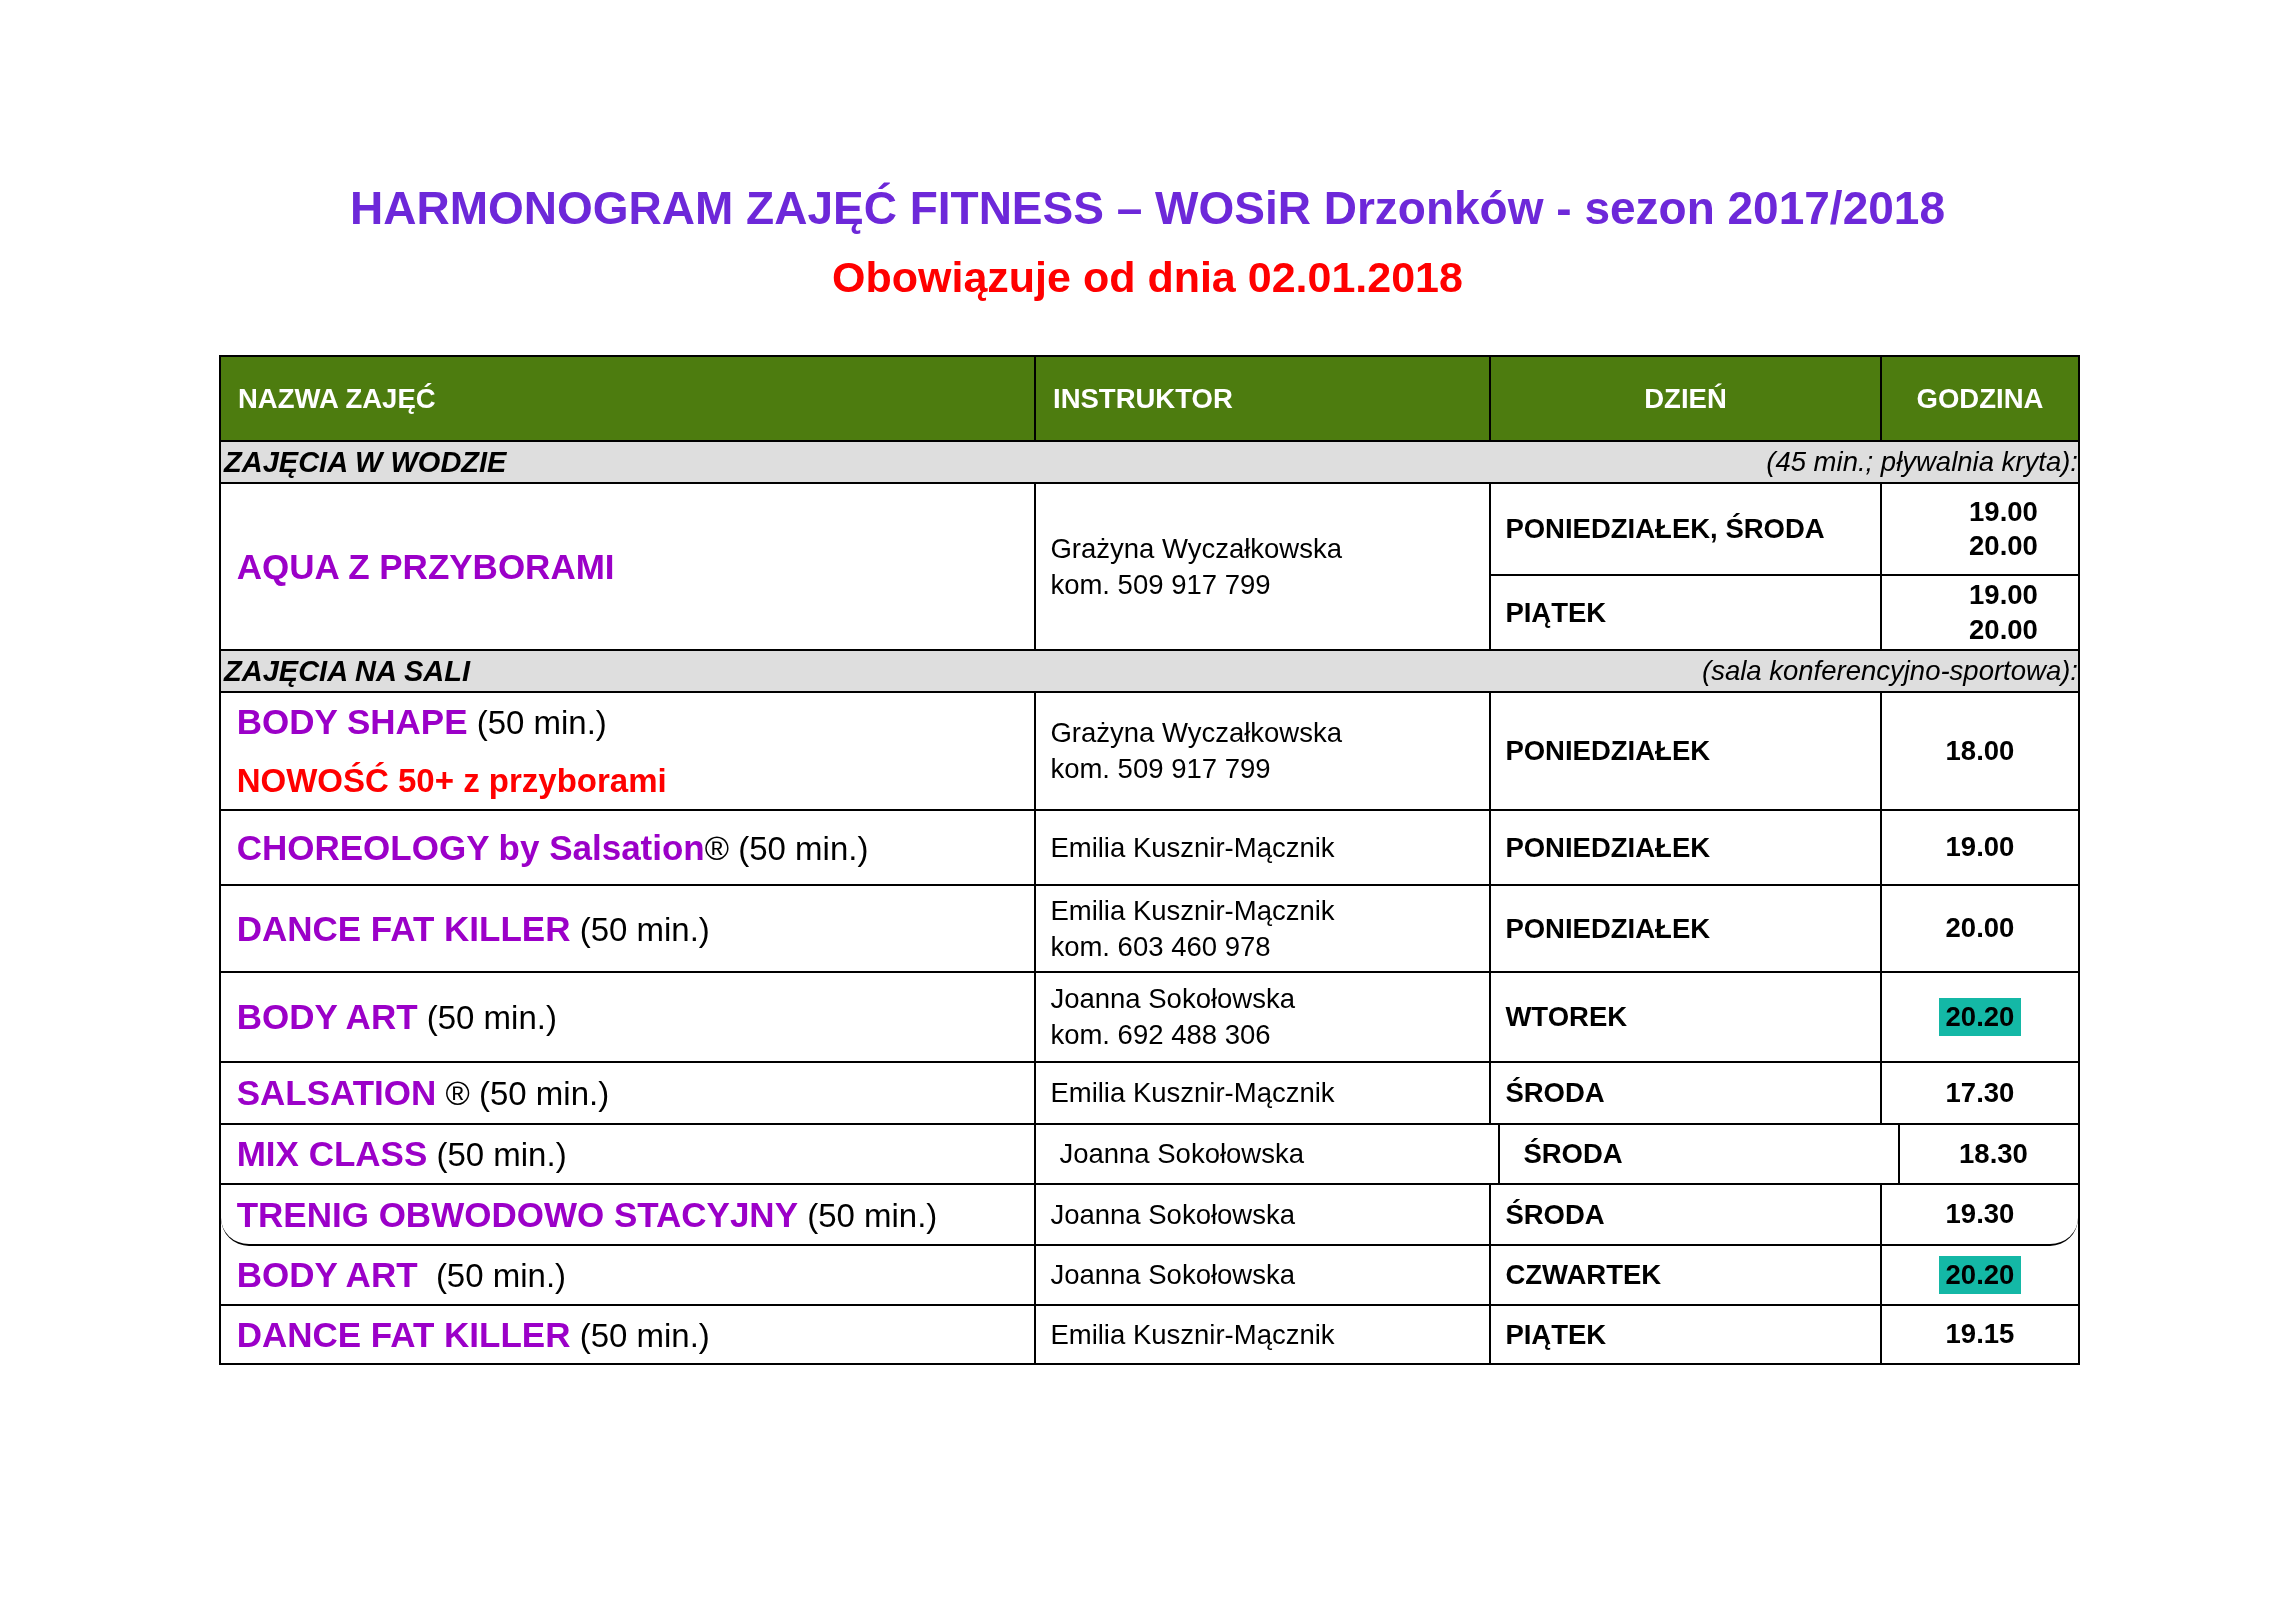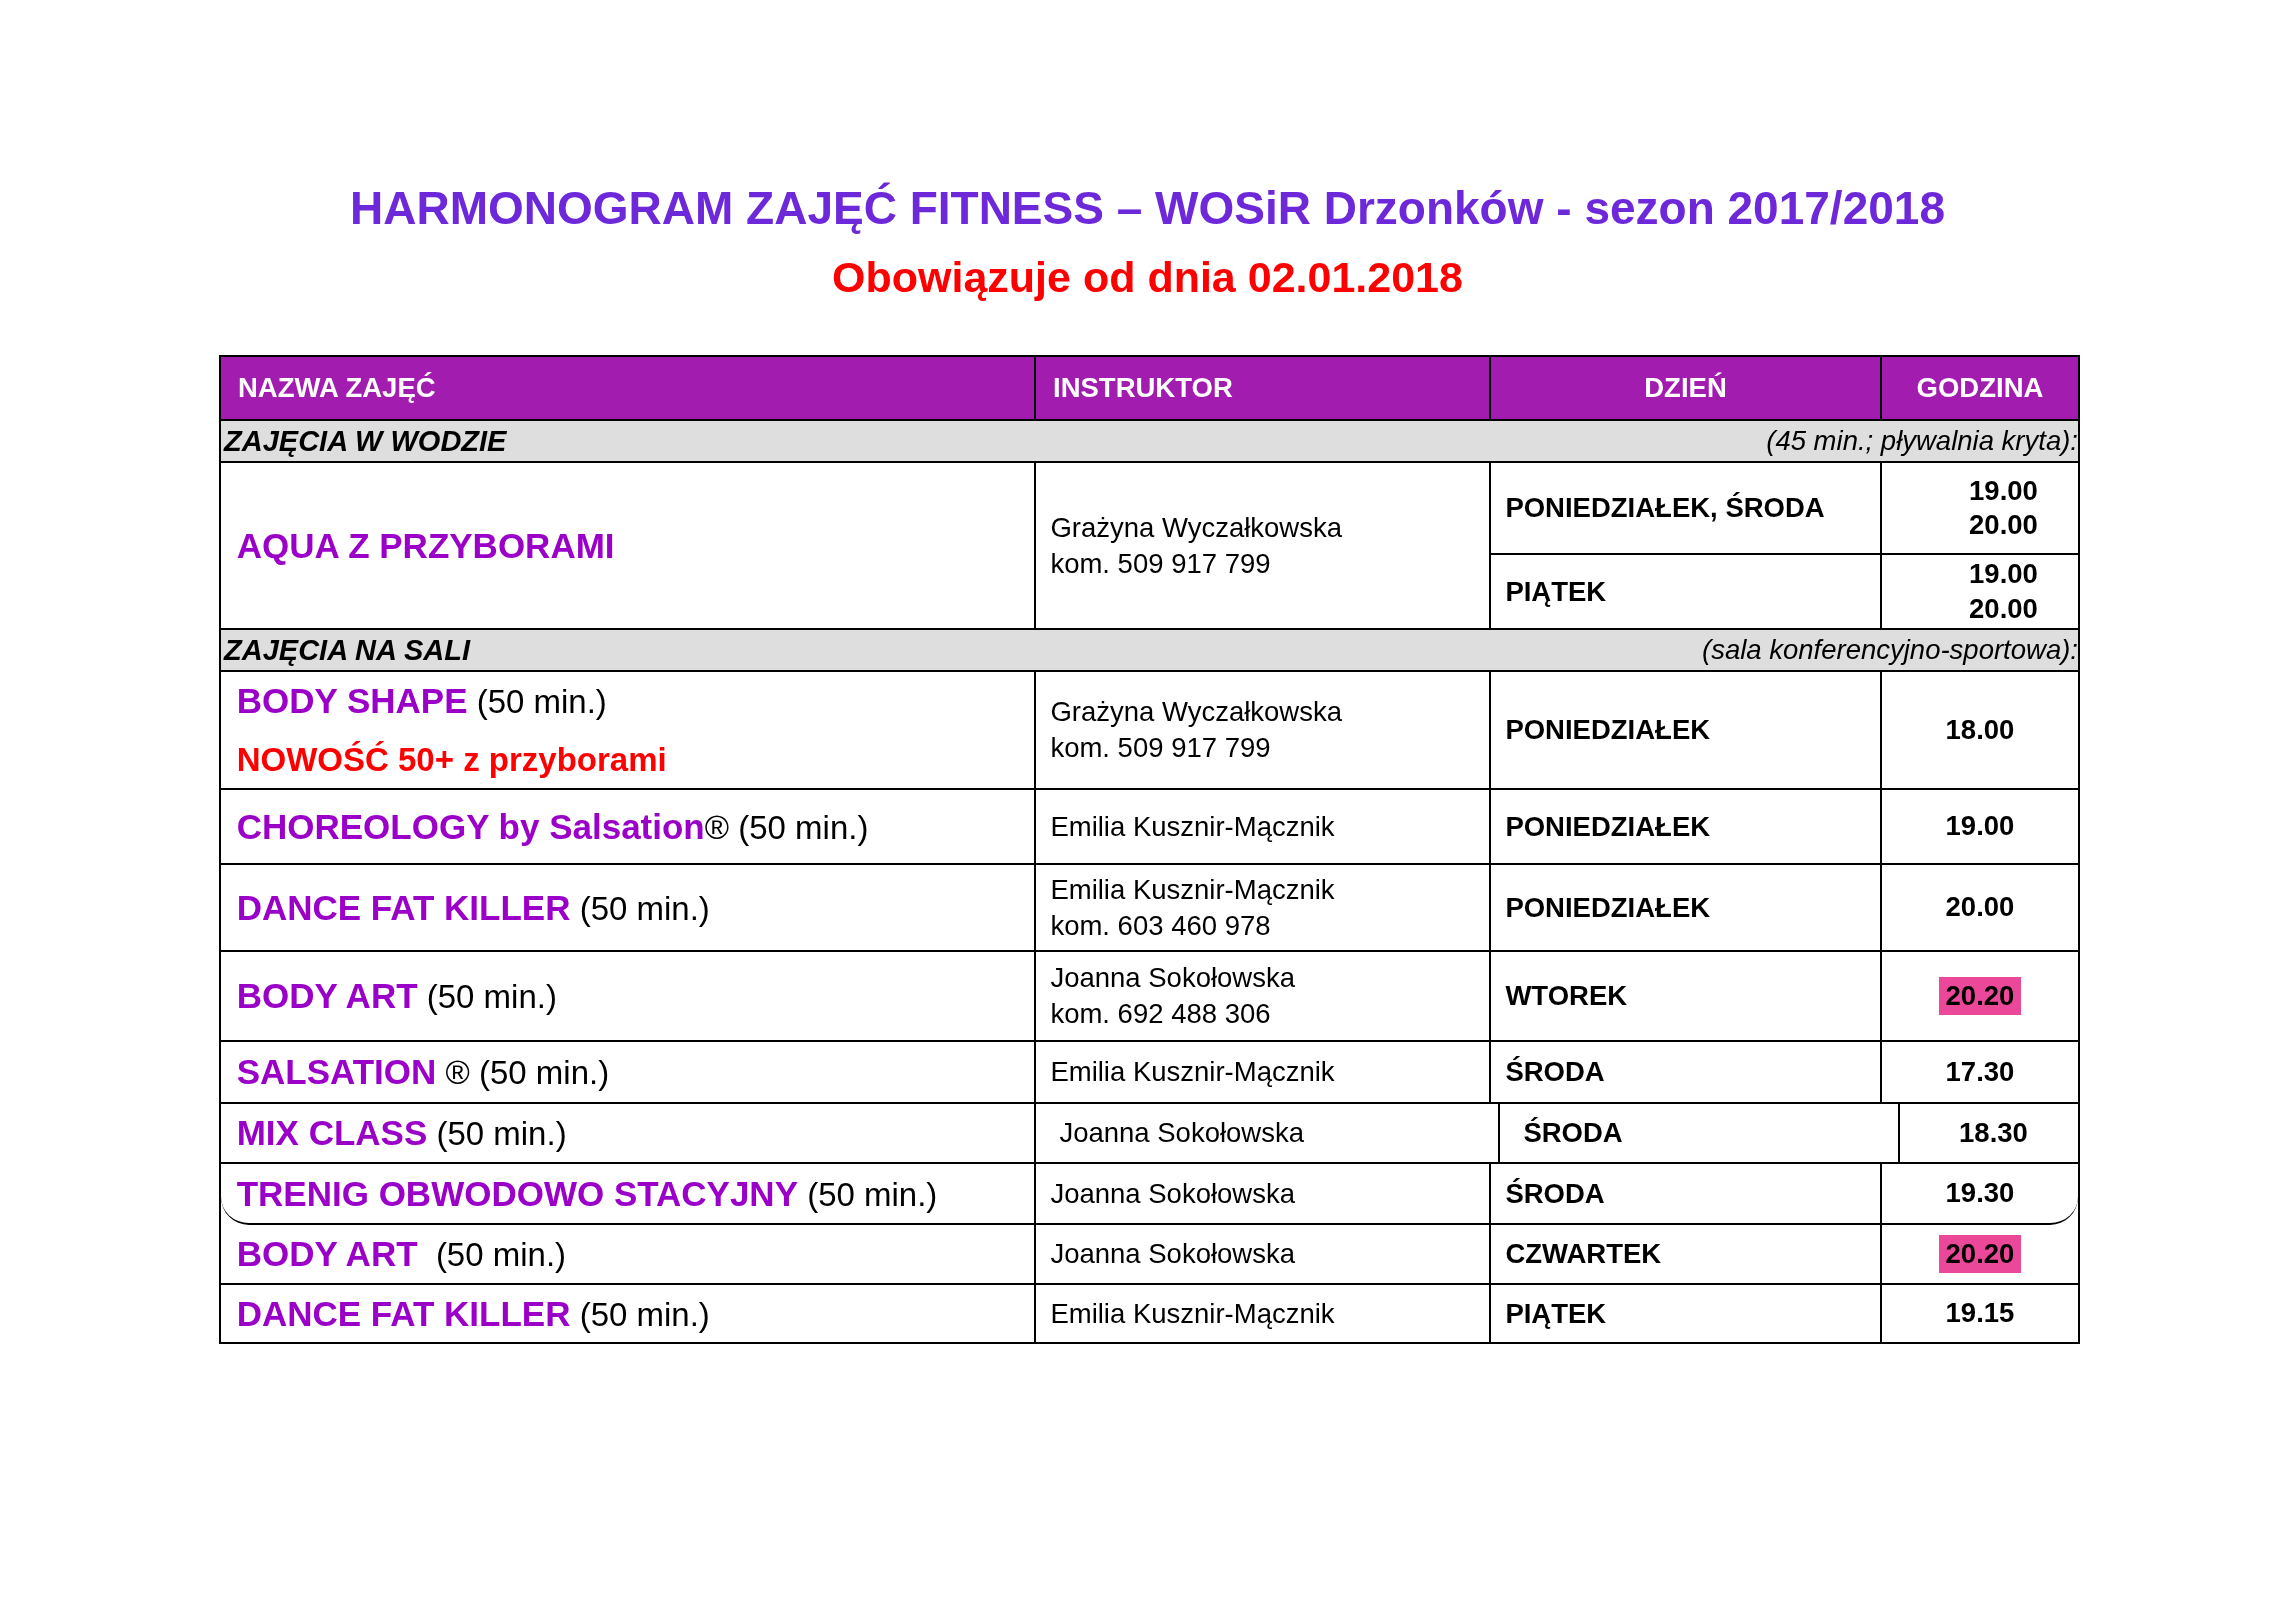--- a/index.html
+++ b/index.html
@@ -23,21 +23,21 @@
     border:2px solid #000; box-sizing:border-box; background:#fff;
   }
   .row, .thead, .aqua-row { display:flex; box-sizing:border-box; }
   .c { box-sizing:border-box; }
   .c1 { width:815px; border-right:2px solid #000; }
   .c2 { width:455px;  border-right:2px solid #000; }
   .c3 { width:391px;  border-right:2px solid #000; }
   .c4 { flex:1; }
 
   
-  .thead { height:64px; border-bottom:2.6px solid #000; background:#a21caf; }
+  .thead { height:85px; border-bottom:2.6px solid #000; background:#4d7c0f; }
   .th { display:flex; align-items:center; color:#fff; font-weight:bold; font-size:27.5px; }
   .th.left { padding-left:17px; justify-content:flex-start; }
   .th.center { justify-content:center; }
 
   
   .section {
     height:42px; border-bottom:2.6px solid #000; background:#DEDEDE;
     display:flex; align-items:center; padding-left:3px; box-sizing:border-box;
     white-space:pre;
     justify-content:space-between;
@@ -51,21 +51,21 @@
   .reg { color:#000; font-weight:normal; font-size:33px; }
   .suffix { color:#000; font-weight:normal; font-size:33px; }
   .extra { color:#FF0000; font-weight:bold; font-size:33px; margin-top:19.6px; white-space:pre; }
   .name-line { white-space:pre; }
   .instr-cell { display:flex; flex-direction:column; justify-content:center; padding-left:14.4px;
                 font-size:27.5px; line-height:1.3; }
   .day-cell { display:flex; align-items:center; padding-left:14.4px;
               font-size:27.5px; font-weight:bold; white-space:pre; }
   .time-cell { display:flex; flex-direction:column; align-items:center; justify-content:center;
                font-size:27.5px; font-weight:bold; line-height:1.25; }
-  .time.hl { background:#ec4899; padding:2px 6.5px; }
+  .time.hl { background:#14b8a6; padding:2px 6.5px; }
 
   
   .row { border-bottom:2px solid #000; }
   .row:last-child { border-bottom:none; }
 
   
   .aqua-row { height:167px; border-bottom:2.6px solid #000; }
   .aqua-right { flex:1; display:flex; flex-direction:column; }
   .aqua-slot { display:flex; flex:1;gap:47px; }
   .aqua-slot.first { border-bottom:2.6px solid #000; height:90px; flex:none; }

